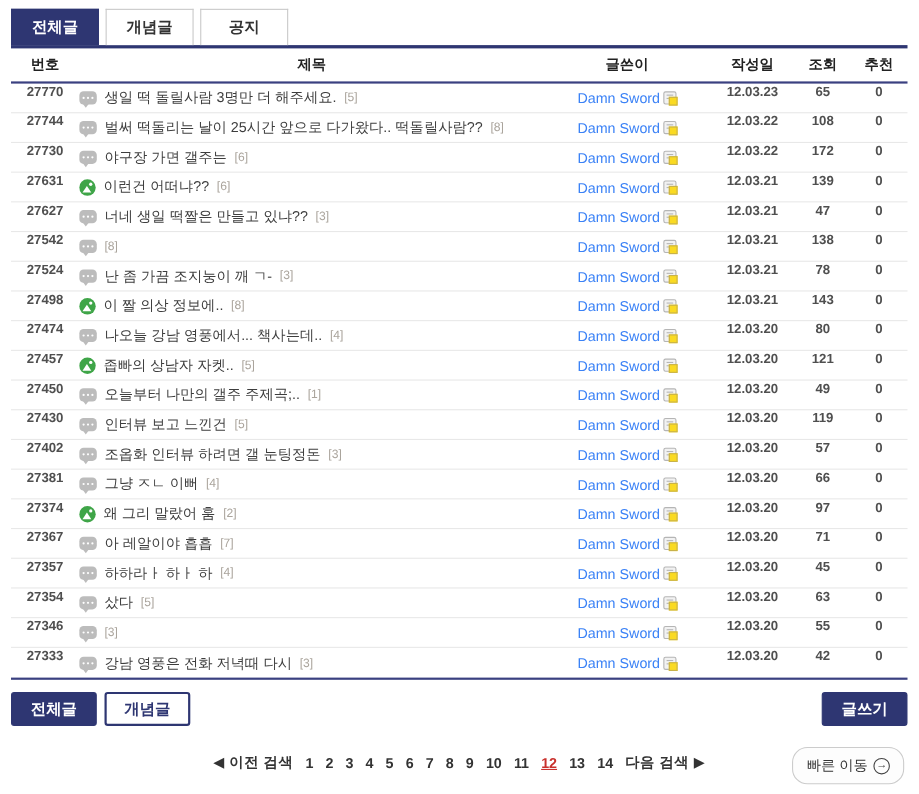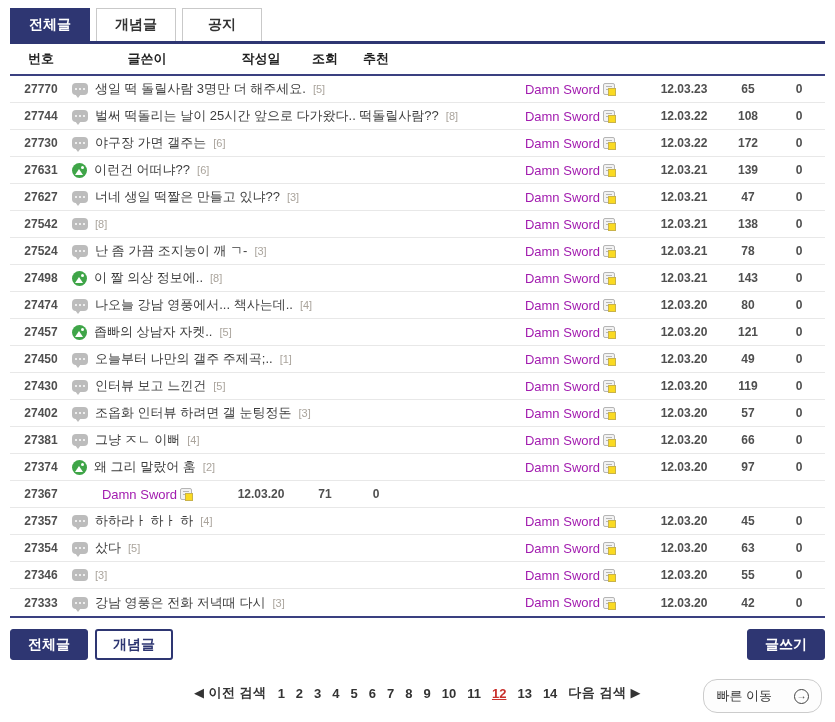--- a/index.html
+++ b/index.html
@@ -19,28 +19,28 @@
   .thead { display:flex; align-items:center; height:32px; border-bottom:2px solid #3a4080; }
   .thead span { font-size:13px; font-weight:bold; color:#222; text-align:center; }
   .col-num { width:62px; flex:none; }
   .col-title { flex:1; }
   .col-author { width:150px; flex:none; }
   .col-date { width:78px; flex:none; }
   .col-views { width:50px; flex:none; }
   .col-votes { width:52px; flex:none; }
 
   .rows { border-bottom:2px solid #3a4080; }
-  .row { display:flex; align-items:center; height:27px; border-bottom:1px solid #e8e8e8; }
+  .row { display:flex; height:27px; border-bottom:1px solid #e8e8e8; }
   .row:last-child { border-bottom:none; }
   .cell-num { width:62px; flex:none; text-align:center; font-size:12px; font-weight:bold; color:#4f4f4f; }
   .cell-title { flex:1; display:flex; align-items:center; gap:7px; overflow:hidden; white-space:nowrap; }
   .title-link { font-size:13px; color:#3d3d3d; cursor:pointer; }
   .cmt-count { font-size:11px; color:#aaa49c; }
   .cell-author { width:150px; flex:none; display:flex; align-items:center; justify-content:center; gap:3px;
-    font-size:13px; color:#a21caf; cursor:pointer; }
+    font-size:13px; color:#3b82f6; cursor:pointer; }
   .cell-date,.cell-views,.cell-votes { flex:none; text-align:center; font-size:12px; color:#555; }
   .cell-date { width:78px; font-weight:bold; color:#4f4f4f;}
   .cell-views { width:50px; font-weight:bold; color:#4f4f4f;}
   .cell-votes { width:52px; font-weight:bold; color:#4f4f4f;}
 
   
   .post-icon { flex:none; position:relative; display:inline-block; }
   .icon-comment { width:16px; height:12px; background:#bcbcbc; border-radius:4px; }
   .icon-comment::after { content:''; position:absolute; top:5px; left:3px; width:2px; height:2px;
     border-radius:50%; background:#fff; box-shadow:4px 0 0 #fff, 8px 0 0 #fff; }
@@ -69,40 +69,41 @@
   .btn-write { margin-left:auto; }
 
   
   .page-area { position:relative; margin-top:21px; height:26px; }
   .pagination { position:absolute; left:0; right:0; top:3px; display:flex; justify-content:center;
     align-items:center; gap:11px; font-size:13px; font-weight:bold; color:#333; }
   .page-nav { cursor:pointer; letter-spacing:0.5px; }
   .page-nums { display:flex; gap:11px; }
   .page-num { cursor:pointer; color:#333; }
   .page-num.current { color:#c9302c; text-decoration:underline; }
-  .quick-move { position:absolute; right:3px; top:-2px; display:flex; align-items:center; gap:22px;
+  .quick-move { position:absolute; right:3px; top:-2px; display:flex; align-items:center; gap:5px;
     height:26px; padding:16px 12px; border:1px solid #ccc; border-radius:14px; background:#fdfdfd;
     font-size:13px; color:#333; cursor:pointer; }
   .arrow-circle { width:15px; height:15px; border:1px solid #444; border-radius:50%;
     display:flex; align-items:center; justify-content:center; font-size:10px; color:#444; line-height:1; }
 </style>
 </head>
 <body>
 
 <div class="wrap">
 
   <div class="tabs">
     <div class="tab active">전체글</div>
     <div class="tab">개념글</div>
     <div class="tab">공지</div>
   </div>
   <div class="tabs-underline"></div>
 
   <div class="thead">
     <span class="col-num">번호</span>
+    <span class="col-title">제목</span>
     <span class="col-author">글쓴이</span>
     <span class="col-date">작성일</span>
     <span class="col-views">조회</span>
     <span class="col-votes">추천</span>
   </div>
 
   <div class="rows" id="rows">
     <div class="row">
       <span class="cell-num">27770</span>
       <span class="cell-title">
@@ -337,20 +338,25 @@
         <span>Damn Sword</span>
         <span class="gallog-icon"></span>
       </span>
       <span class="cell-date">12.03.20</span>
       <span class="cell-views">97</span>
       <span class="cell-votes">0</span>
     </div>
 
     <div class="row">
       <span class="cell-num">27367</span>
+      <span class="cell-title">
+        <span class="post-icon icon-comment"></span>
+        <span class="title-link">아 레알이야 흡흡</span>
+        <span class="cmt-count">[7]</span>
+      </span>
       <span class="cell-author">
         <span>Damn Sword</span>
         <span class="gallog-icon"></span>
       </span>
       <span class="cell-date">12.03.20</span>
       <span class="cell-views">71</span>
       <span class="cell-votes">0</span>
     </div>
 
     <div class="row">

